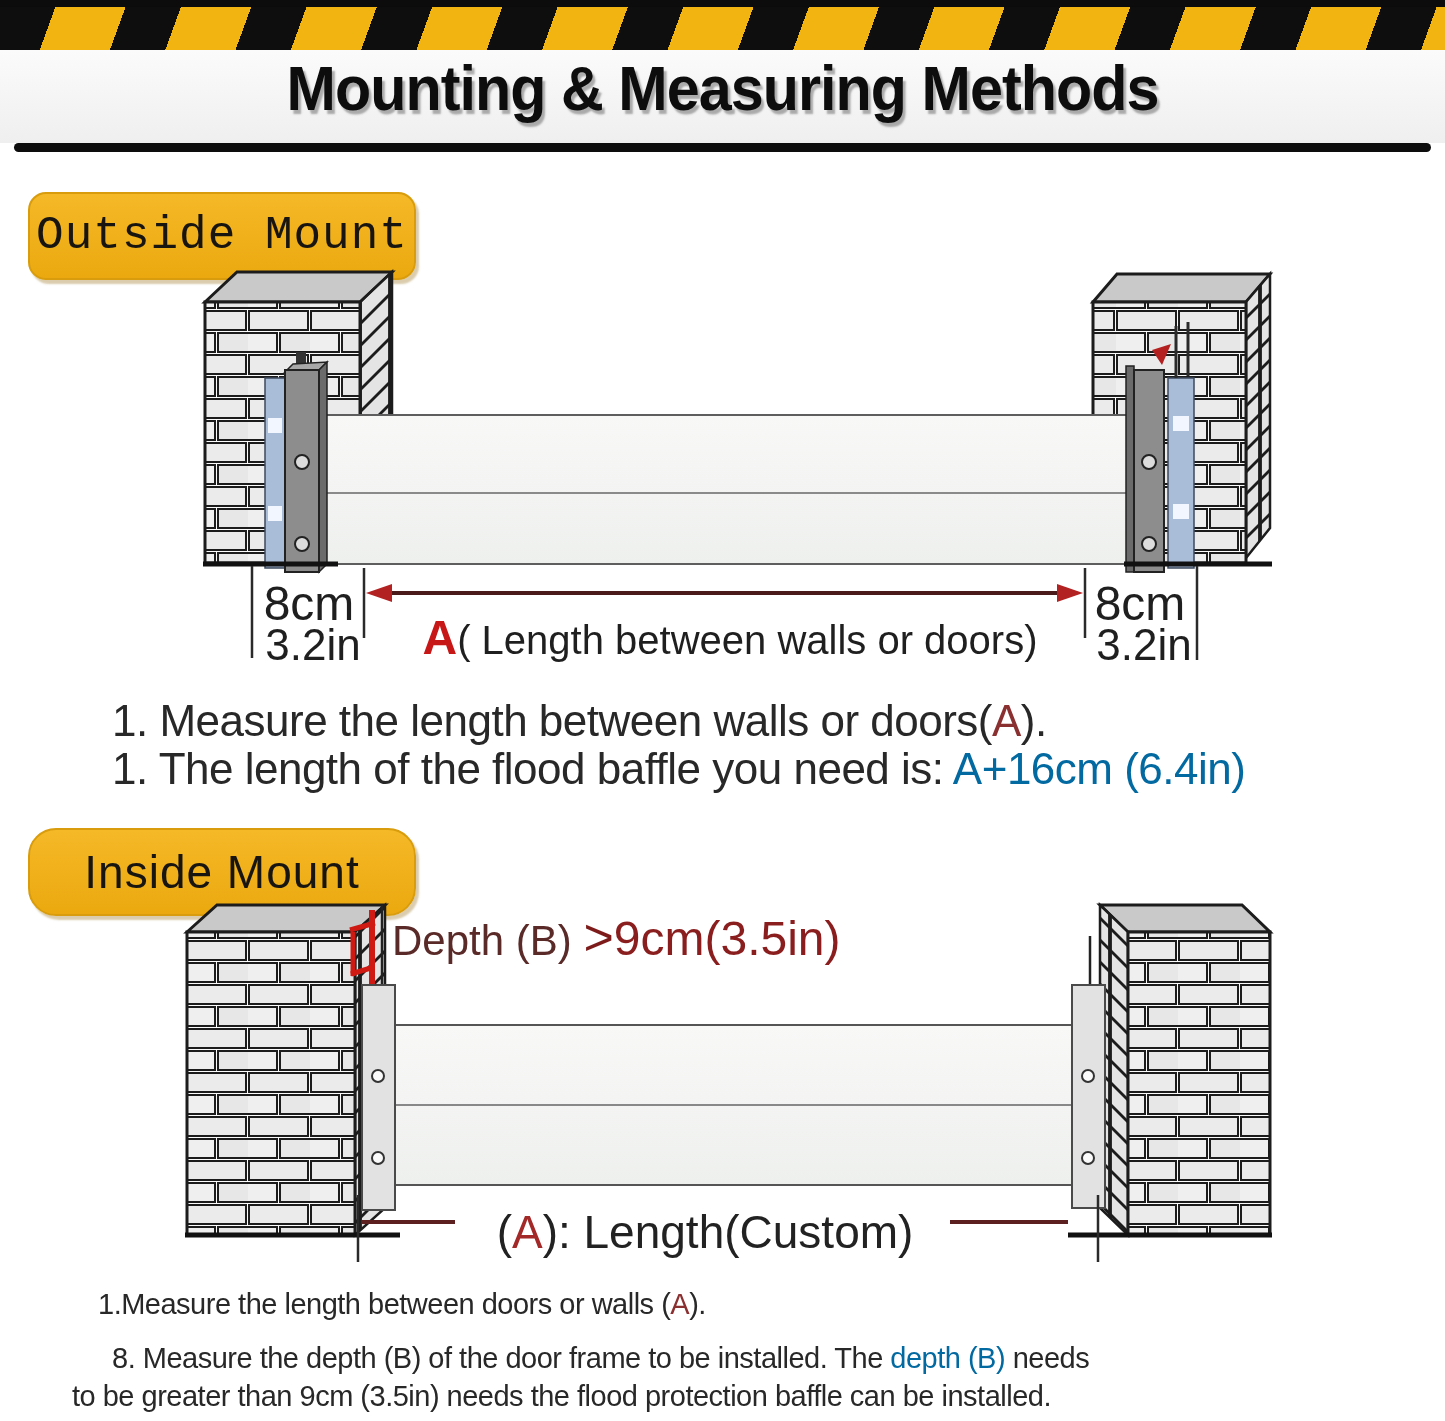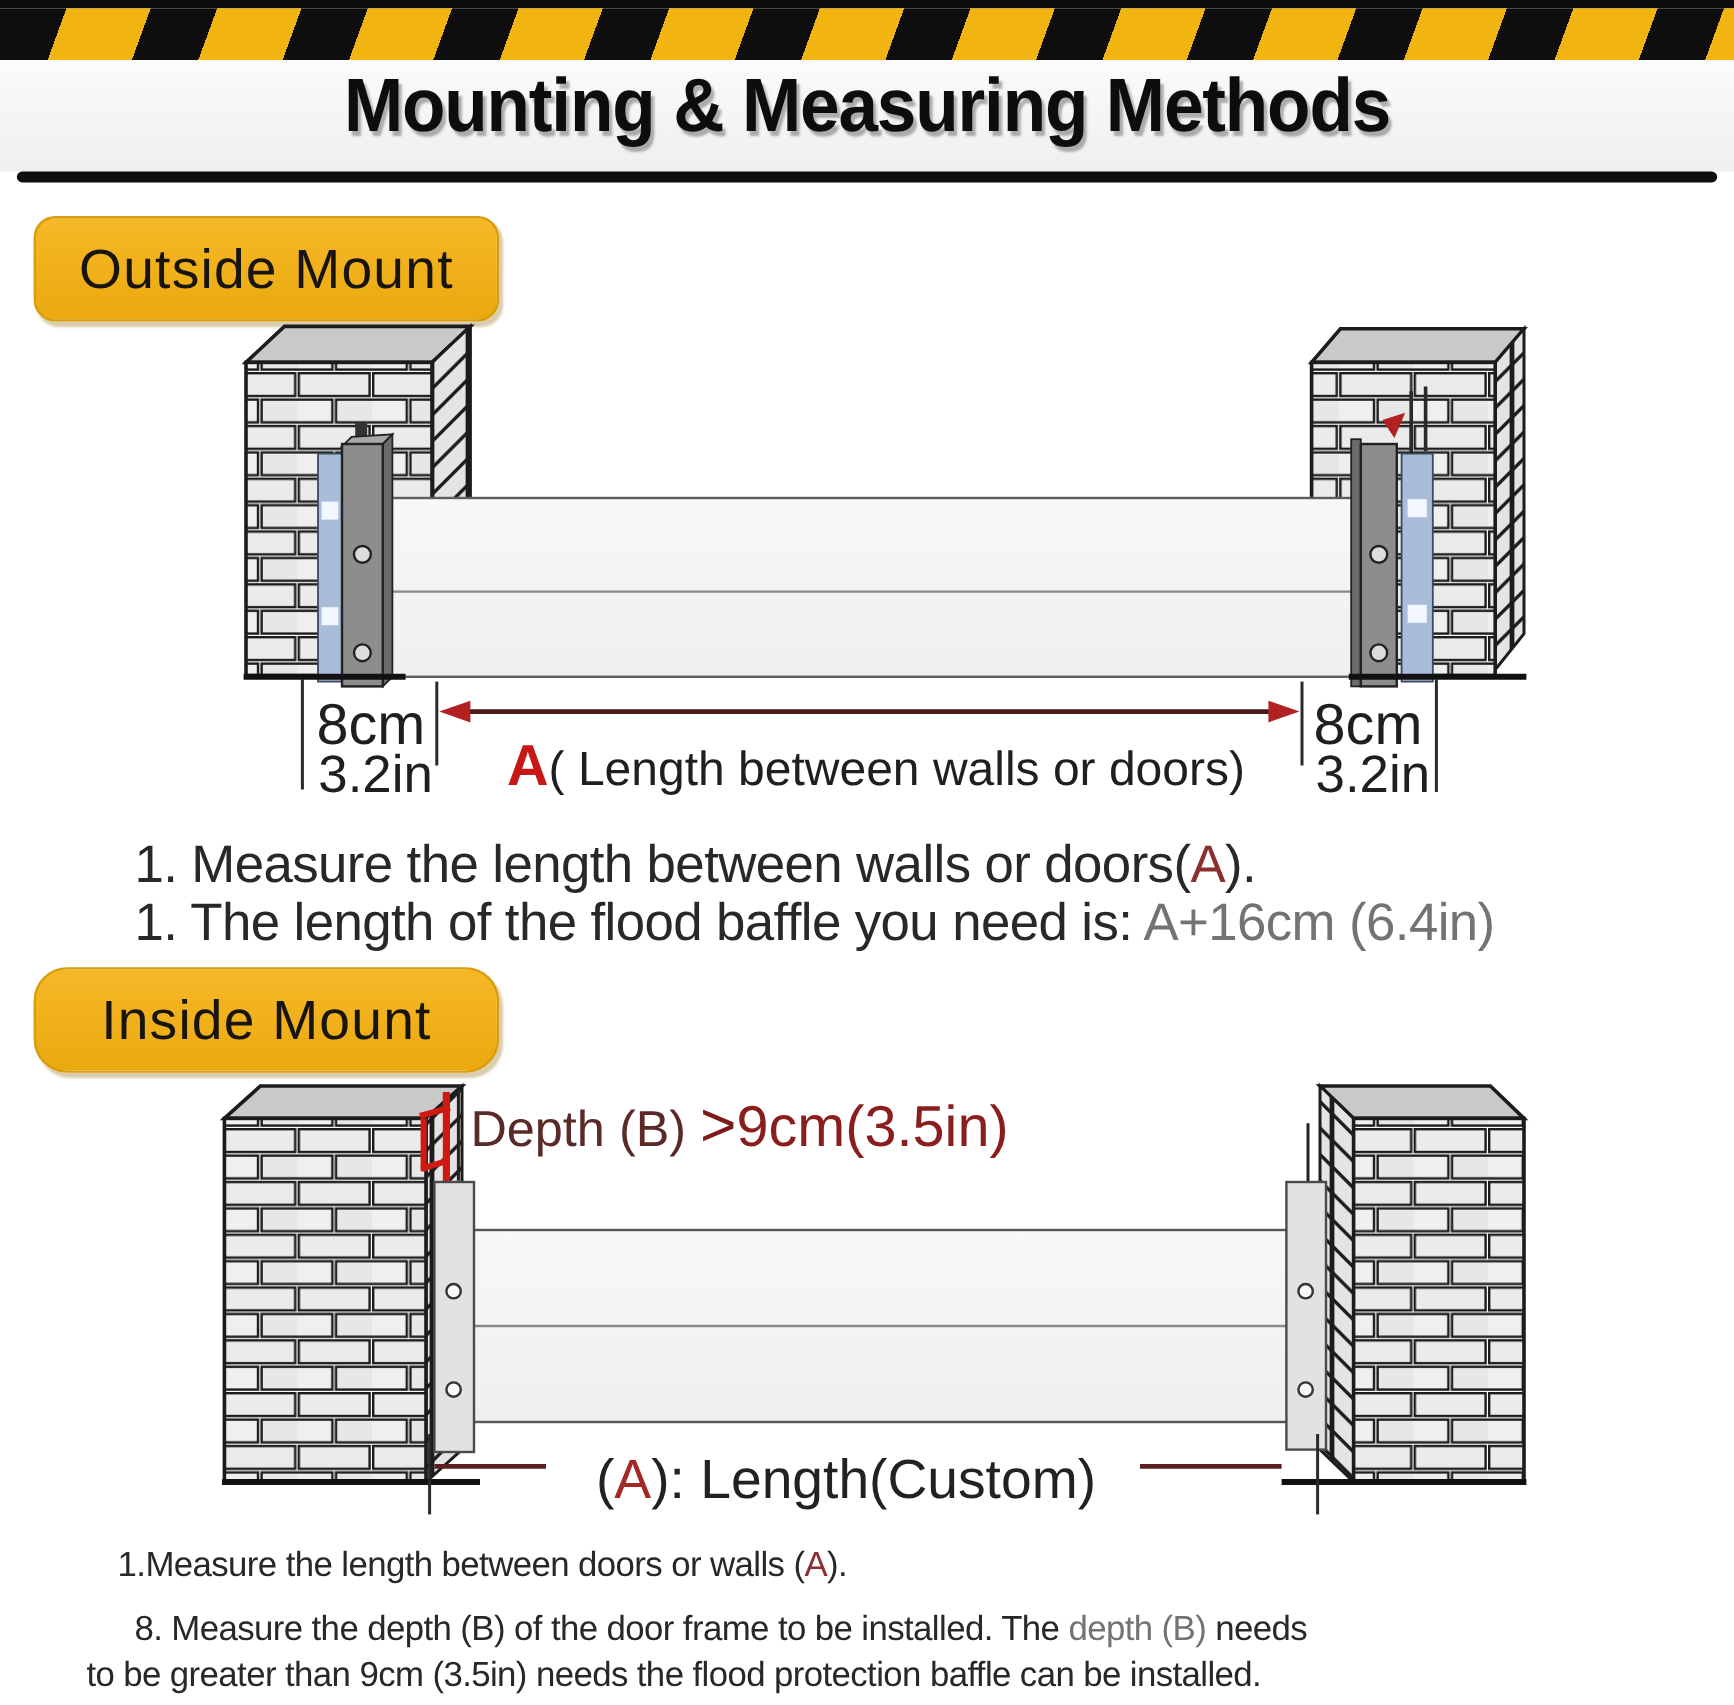--- a/index.html
+++ b/index.html
@@ -28,30 +28,30 @@
   .title-underline{left:14px;top:143px;width:1417px;height:9px;background:#0d0d0d;border-radius:5px;}
   
   .badge{
     left:28px;width:384px;height:84px;
     background:linear-gradient(#f5b827,#eba90f);
     border:2px solid #d89c0c;border-radius:18px;
     box-shadow:3px 4px 2px rgba(150,110,20,.35);
     display:flex;align-items:center;justify-content:center;
     font-size:46px;color:#181510;letter-spacing:1px;white-space:nowrap;
   }
-  .badge-outside{top:180px;}
-  .badge-inside{top:806px;border-radius:28px;}
+  .badge-outside{top:192px;font-family:Liberation Mono, monospace;}
+  .badge-inside{top:828px;border-radius:28px;}
   
   svg text{font-family:"Liberation Sans", sans-serif;}
   
   .step-line{
     position:absolute;font-size:44px;letter-spacing:-0.5px;color:#282828;white-space:nowrap;
   }
   .step-line .em-a{color:#8b3030;}
-  .step-line .em-formula{color:#737373;}
+  .step-line .em-formula{color:#0369a1;}
   .inside-steps .step-line{font-size:29px;}
 </style>
 </head>
 <body>
 
 <div class="abs top-line"></div>
 <div class="abs hazard"></div>
 <div class="abs title-band"></div>
 <div class="abs page-title">Mounting &amp; Measuring Methods</div>
 <div class="abs title-underline"></div>

